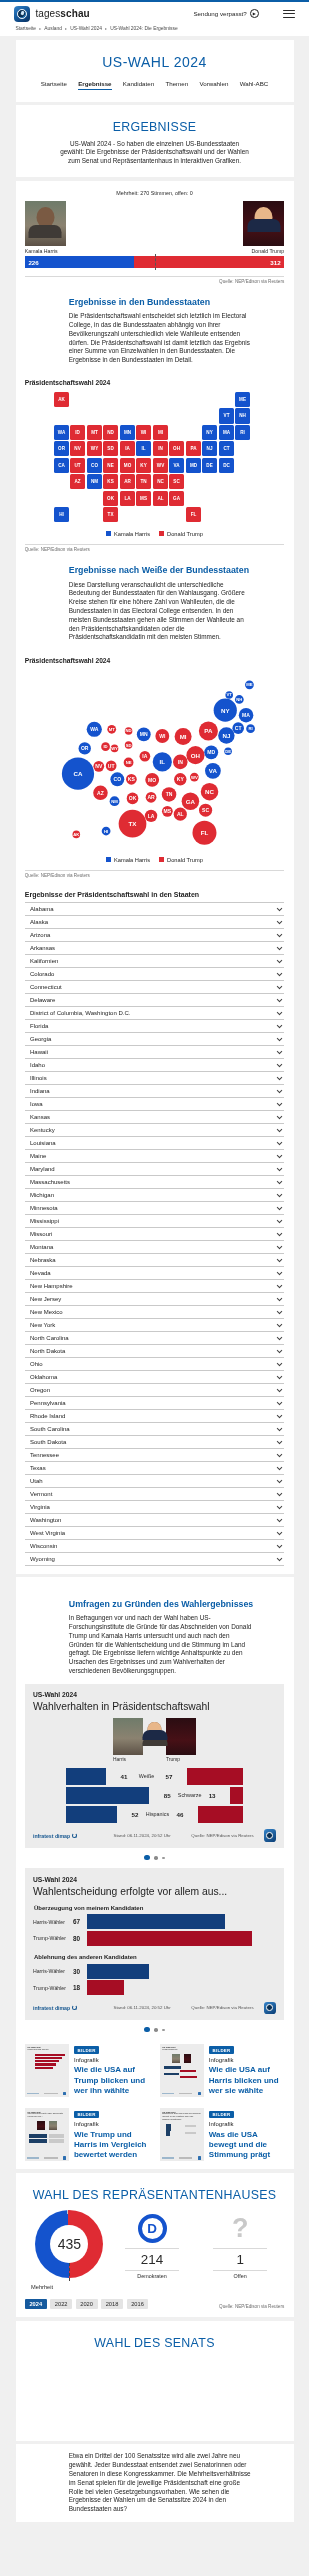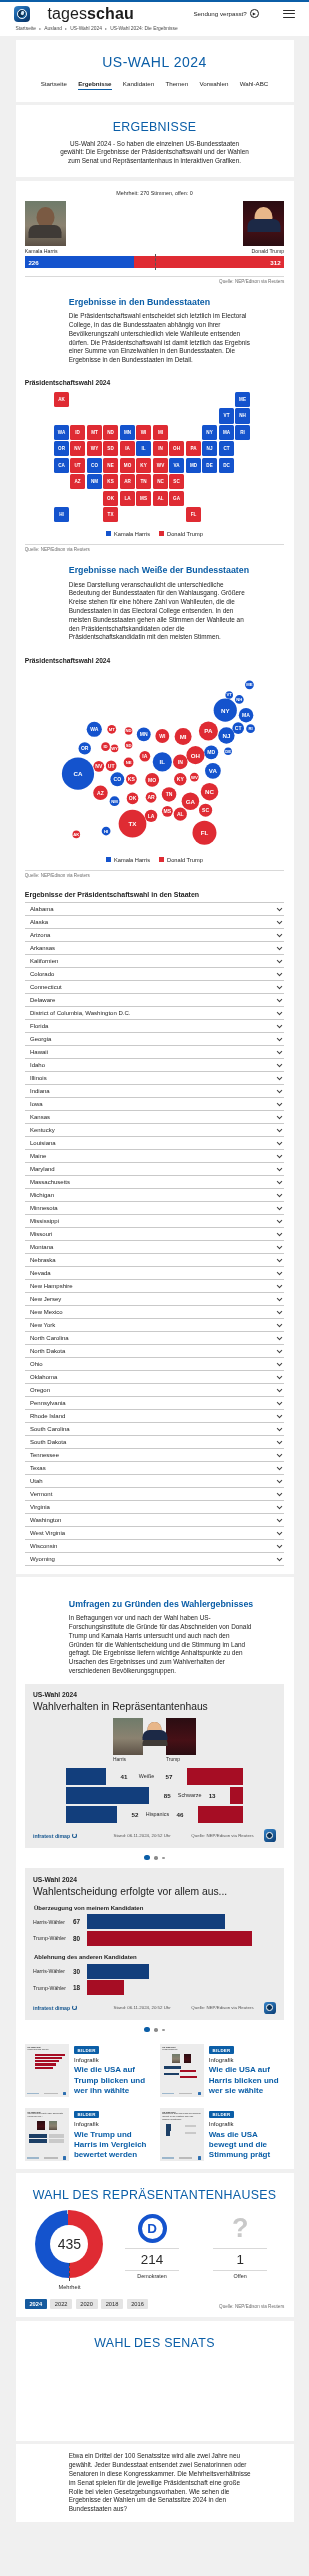--- a/index.html
+++ b/index.html
@@ -13,21 +13,21 @@
   .site-header { background:#fff; padding:3.1px 14.4px 3.1px 14.4px; }
   .hdr-row { display:flex; align-items:center; height:18.5px; }
   .ts-logo { width:16px; height:16px; border-radius:4.1px;
     background:linear-gradient(145deg,#3584c9 0%,#155a9e 45%,#072f5e 100%);
     display:flex; align-items:center; justify-content:center; }
   .ts-logo .globe { width:9.8px; height:9.8px; border-radius:50%;
     background:radial-gradient(circle at 40% 40%, #0a2f52 55%, #1b68a8 56%);
     border:1px solid #fff; position:relative; }
   .ts-logo .globe::after{ content:""; position:absolute; left:2.1px; top:1.5px; width:2.6px; height:4.1px;
     background:#cfe6f7; border-radius:1px; transform:rotate(18deg); }
-  .brand { margin-left:17px; font-size:16px; letter-spacing:0.1px; color:#1d1d1d; }
+  .brand { margin-left:5px; font-size:10px; letter-spacing:0.1px; color:#1d1d1d; }
   .brand b { font-weight:bold; }
   .missed { margin-left:auto; margin-right:4.1px; font-size:6.2px; color:#1d1d1d; display:flex; align-items:center; gap:3.1px; }
   .play-ic { width:8.8px; height:8.8px; border:0.8px solid #1d1d1d; border-radius:50%;
     display:flex; align-items:center; justify-content:center; font-size:4.1px; color:#1d1d1d; }
   .burger { width:11.3px; display:flex; flex-direction:column; gap:2.1px; margin-left:20.6px; cursor:pointer;}
   .burger i { display:block; height:1.2px; background:#2b2b2b; border-radius:0.5px; }
   .crumbs { font-size:4.9px; color:#4a4a4a; padding:3.1px 1px 2.1px 1px; display:flex; gap:3.1px; align-items:center; flex-wrap:wrap;}
   .crumbs .sep { color:#8a8a8a; font-size:4.1px; }
   
   .card { background:#fff; width:278px; margin:3.6px auto 0 auto; padding:8.2px 9.3px; }
@@ -131,21 +131,21 @@
   .mini .nbar { height:2.1px; background:#1c3f66; margin:1px 0 0 2.1px; }
   .mini .gbar { height:2.1px; background:#c9c9c9; margin:1px 0 0 1px; }
   .mini .mphoto { width:7.7px; height:9.3px; display:inline-block; margin:0.5px 2.1px; }
   .t-body { padding-top:1px; }
   .badge { display:inline-block; background:#0b5ea7; color:#fff; font-size:4.4px; font-weight:bold;
     letter-spacing:0.3px; padding:1.3px 3.6px; border-radius:1px; }
   .t-kicker { font-size:6px; color:#1d1d1d; margin-top:3.1px; }
   .t-title { font-size:8px; font-weight:bold; color:#0b5ea7; line-height:10.3px; margin-top:2.1px; }
   
   .house-flex { display:flex; align-items:flex-start; margin-top:8.2px; }
-  .donut-wrap { width:77px; text-align:center; margin-left:6.2px; }
+  .donut-wrap { width:77px; margin-left:6.2px; }
   .donut { width:68px; height:68px; border-radius:50%; margin:0 auto; position:relative; }
   .donut .hole { position:absolute; left:50%; top:50%; transform:translate(-50%,-50%);
     width:38px; height:38px; background:#fff; border-radius:50%;
     display:flex; align-items:center; justify-content:center; font-size:14px; color:#2b2b2b; }
   .donut .mline { position:absolute; left:50%; bottom:-2.6px; height:18.5px; border-left:1px dashed #444; }
   .donut-cap { font-size:5.7px; color:#2b2b2b; margin-top:5.2px; }
   .party-grid { flex:1; display:flex; justify-content:space-around; padding-top:2.1px; }
   .party { text-align:center; width:54px; }
   .party .plogo { height:32px; display:flex; align-items:center; justify-content:center; }
   .dlogo { width:29px; height:29px; border-radius:50%; border:4.6px solid #1453cd; background:#fff;
@@ -740,21 +740,21 @@
 </div>
 
 <div class="card">
   <div class="indent">
     <div class="sub-head">Umfragen zu Gründen des Wahlergebnisses</div>
     <p class="copy">In Befragungen vor und nach der Wahl haben US-Forschungsinstitute die Gründe für das Abschneiden von Donald Trump und Kamala Harris untersucht und auch nach den Gründen für die Wahlentscheidung und die Stimmung im Land gefragt. Die Ergebnisse liefern wichtige Anhaltspunkte zu den Ursachen des Ergebnisses und zum Wahlverhalten der verschiedenen Bevölkerungsgruppen.</p>
   </div>
 
   <div class="info-box">
     <div class="info-kicker">US-Wahl 2024</div>
-    <div class="info-title">Wahlverhalten in Repräsentantenhaus</div>
+    <div class="info-title">Wahlverhalten in Präsidentschaftswahl</div>
     <div class="demo-photos">
       <div class="ph">
           <div class="photo harris">
             <div class="sil">
               <div class="head" style="width:13.4px;height:15.5px;margin-top:4.1px"></div>
               <div class="shou" style="width:25px;height:10.3px"></div>
             </div>
           </div>
         <div class="lab">Harris</div>
         </div>

